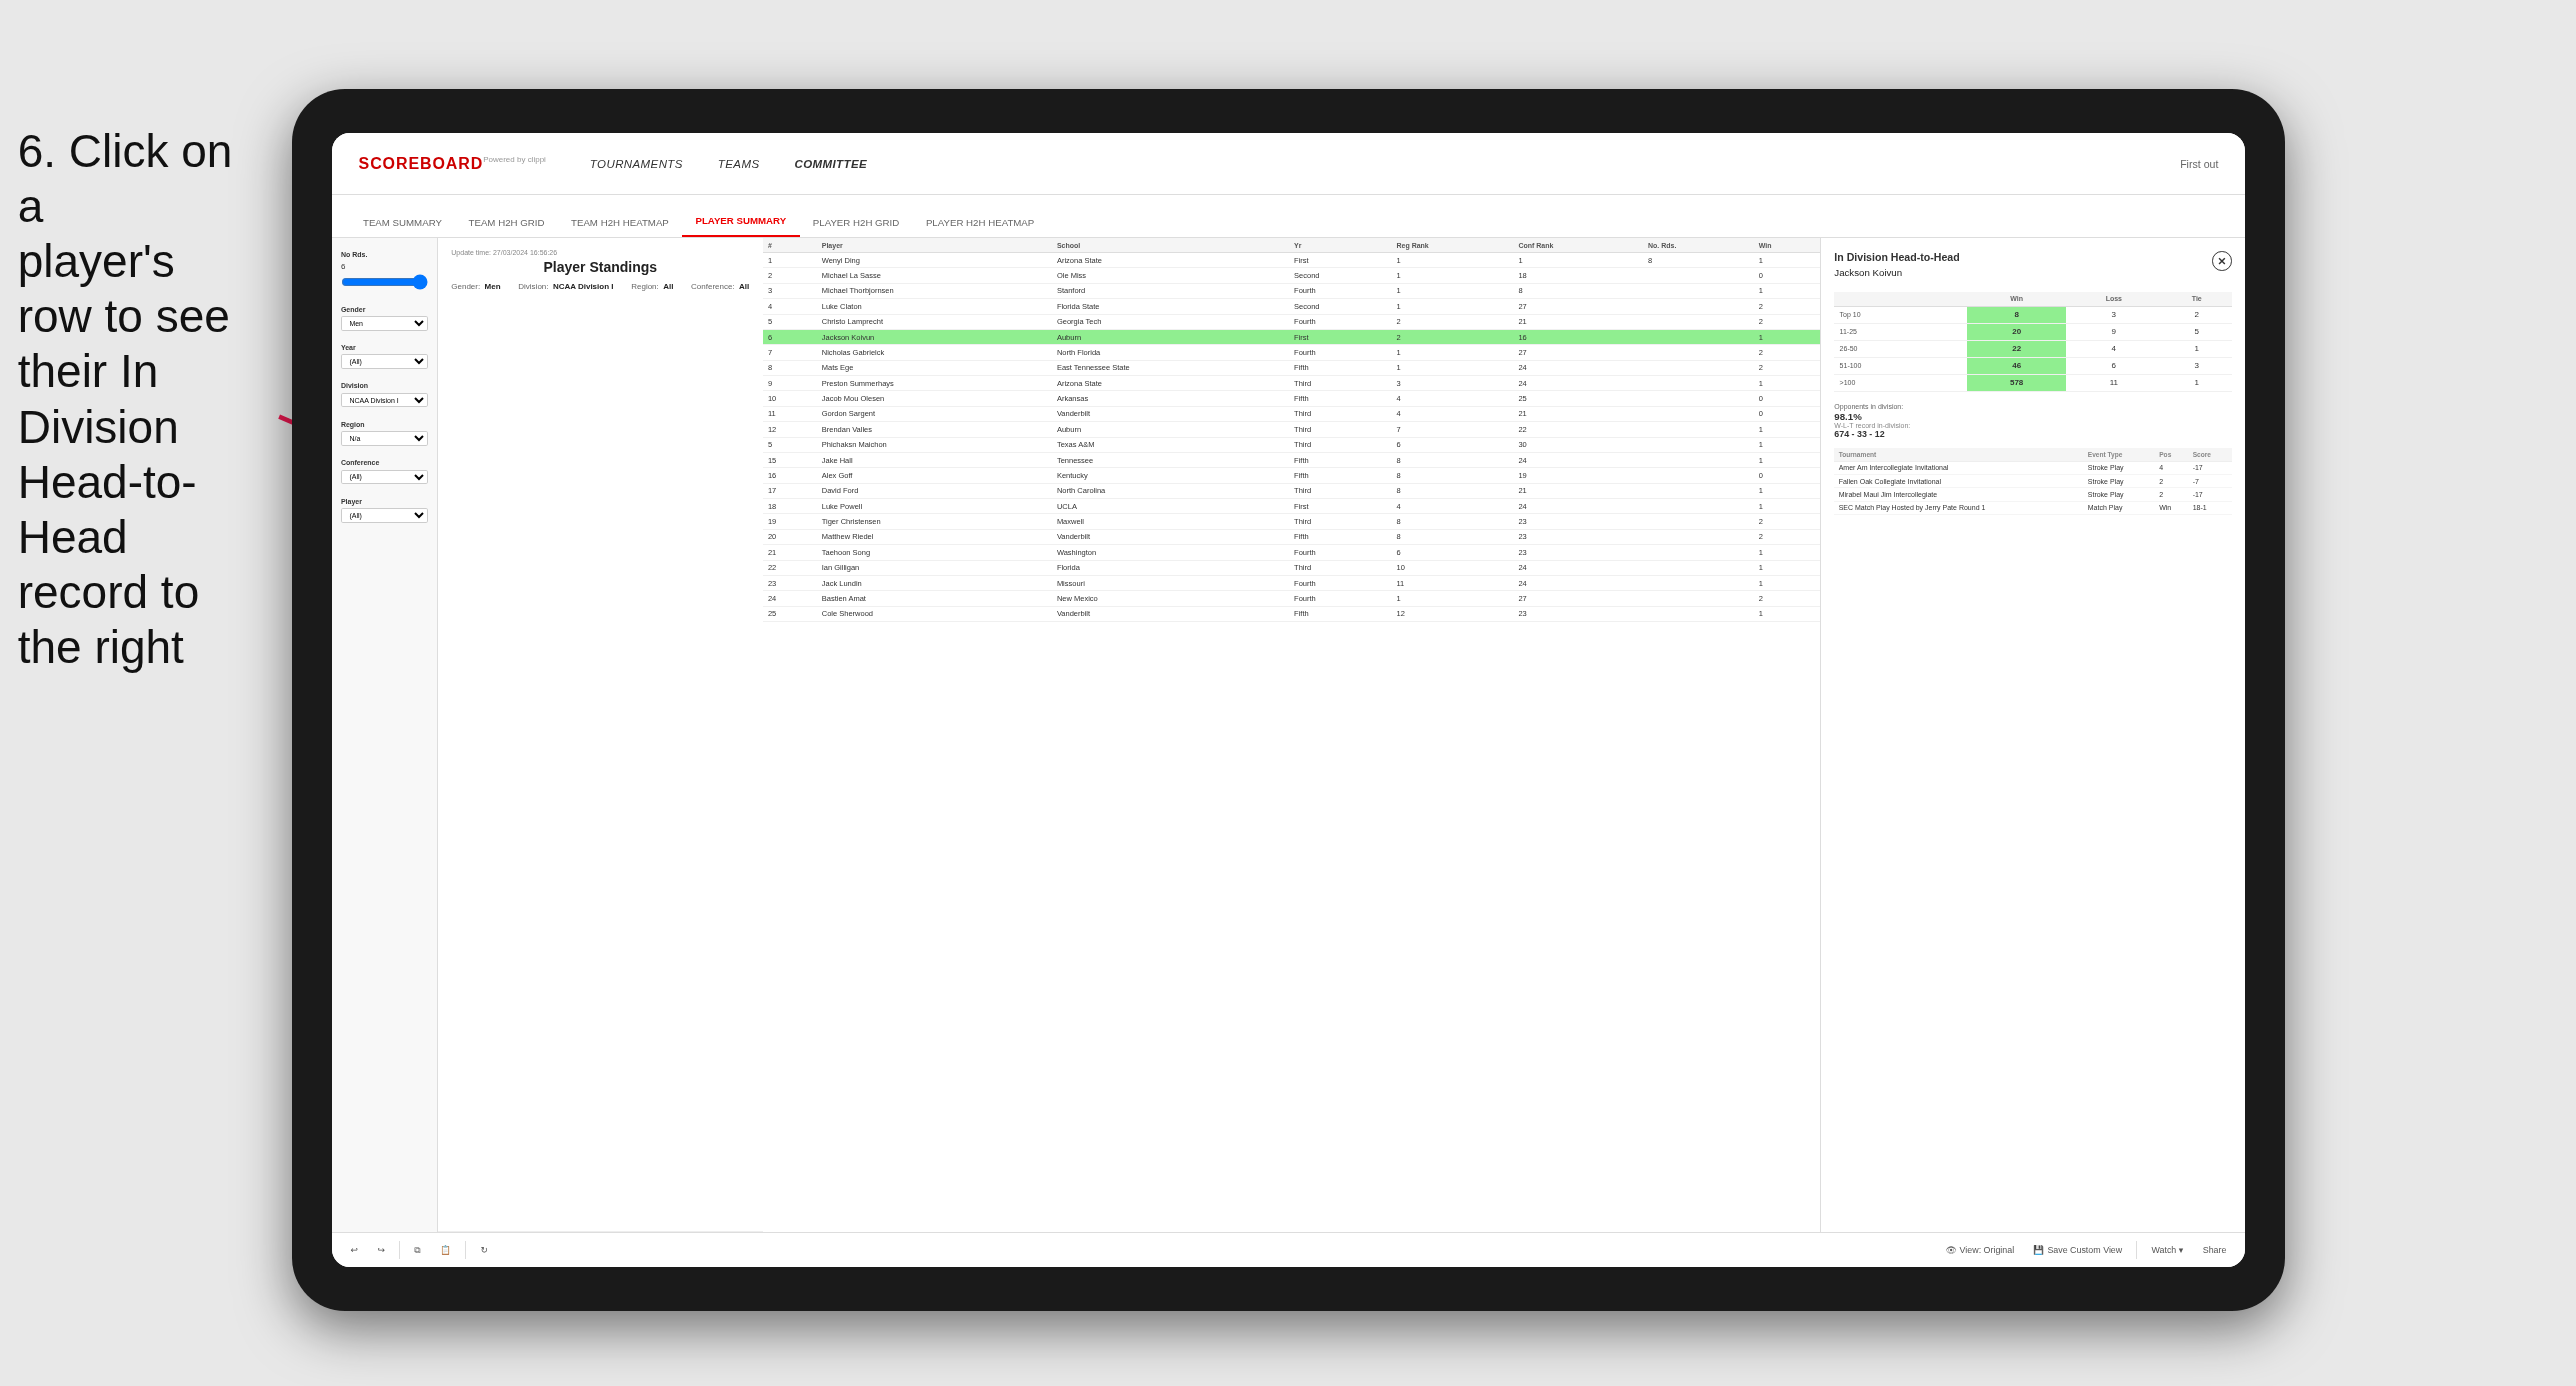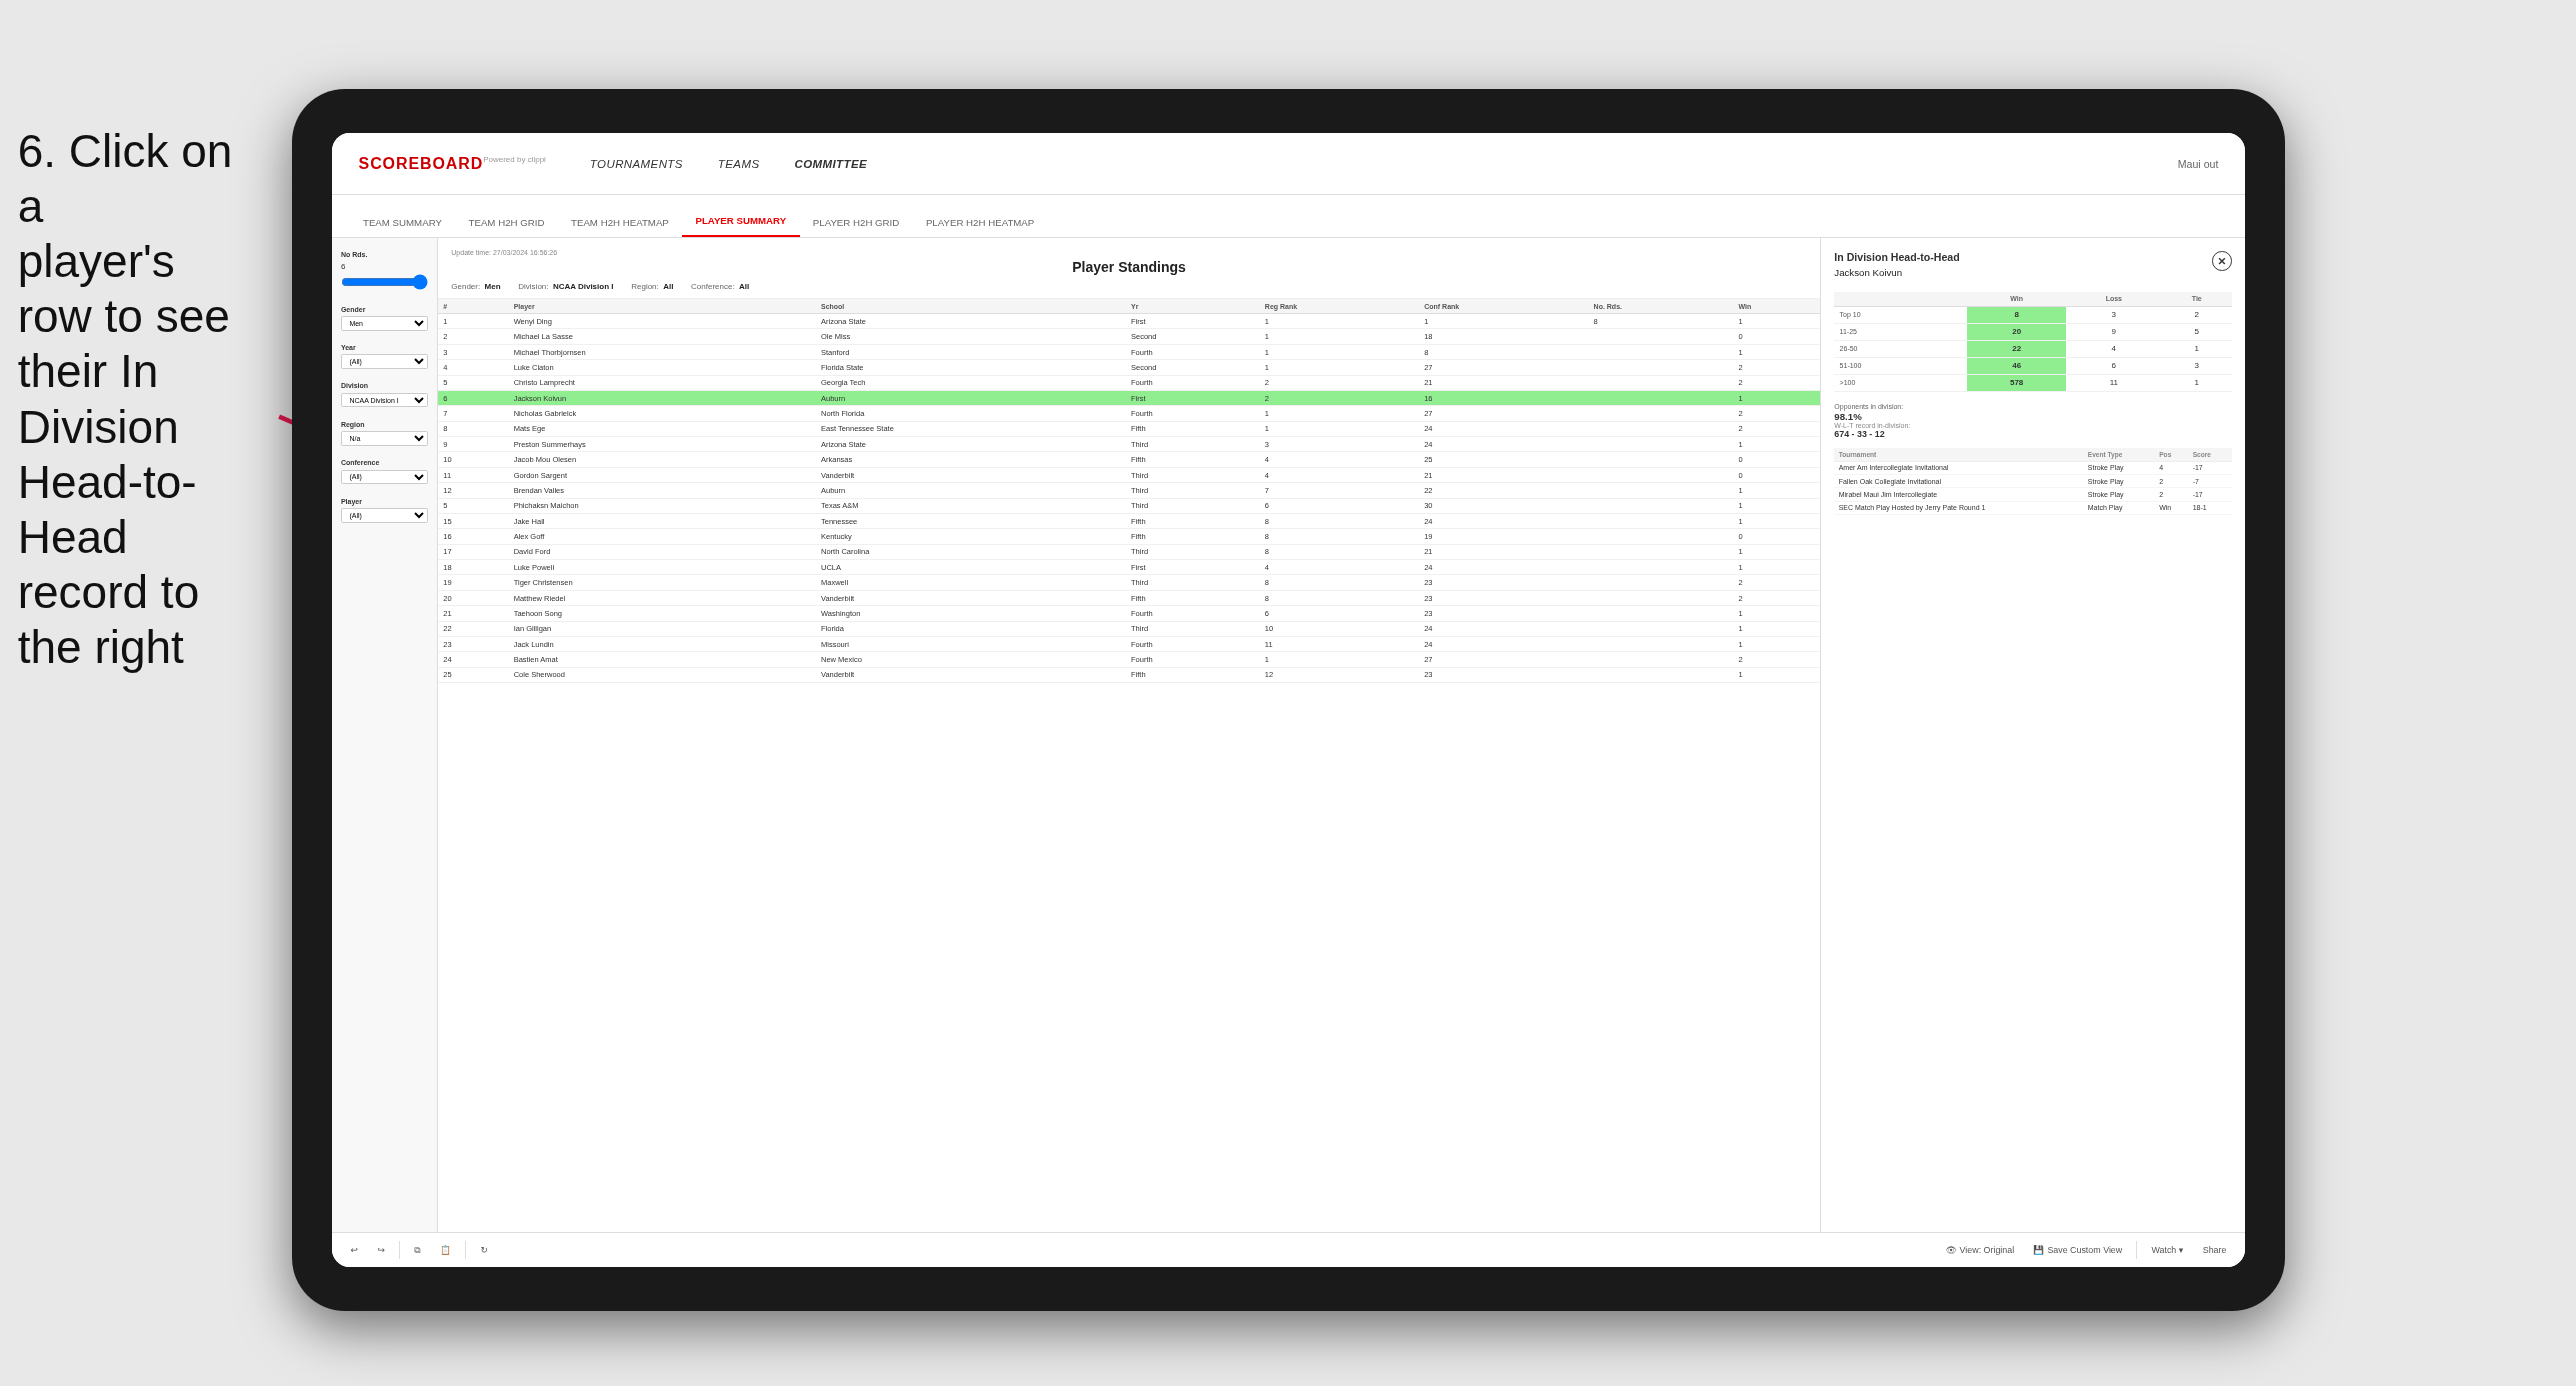--- a/index.html
+++ b/index.html
@@ -175,21 +175,21 @@
     .filter-slider {
       width: 100%;
       margin-top: 3.5px;
     }
 
     
     .center-table {
       flex: 1;
       background: white;
       display: flex;
-      flex-direction: column;
+      flex-direction: row;
       overflow: hidden;
     }
 
     .table-header-section {
       padding: 10.6px 13.3px 7px;
       border-bottom: 0.9px solid #eee;
     }
 
     .update-time {
       font-size: 7px;
@@ -454,21 +454,21 @@
       <div class="logo-area">
         <span class="logo-title">SCOREBOARD</span>
         <span class="logo-sub">Powered by clippi</span>
       </div>
       <div class="nav-items">
         <span class="nav-item">TOURNAMENTS</span>
         <span class="nav-item">TEAMS</span>
         <span class="nav-item active">COMMITTEE</span>
       </div>
       <div class="sign-out">
-        <span>Maui out</span>
+        <span>First out</span>
       </div>
     </div>
 
     <div class="sub-nav">
       <span class="sub-nav-item">TEAM SUMMARY</span>
       <span class="sub-nav-item">TEAM H2H GRID</span>
       <span class="sub-nav-item">TEAM H2H HEATMAP</span>
       <span class="sub-nav-item active">PLAYER SUMMARY</span>
       <span class="sub-nav-item">PLAYER H2H GRID</span>
       <span class="sub-nav-item">PLAYER H2H HEATMAP</span>

